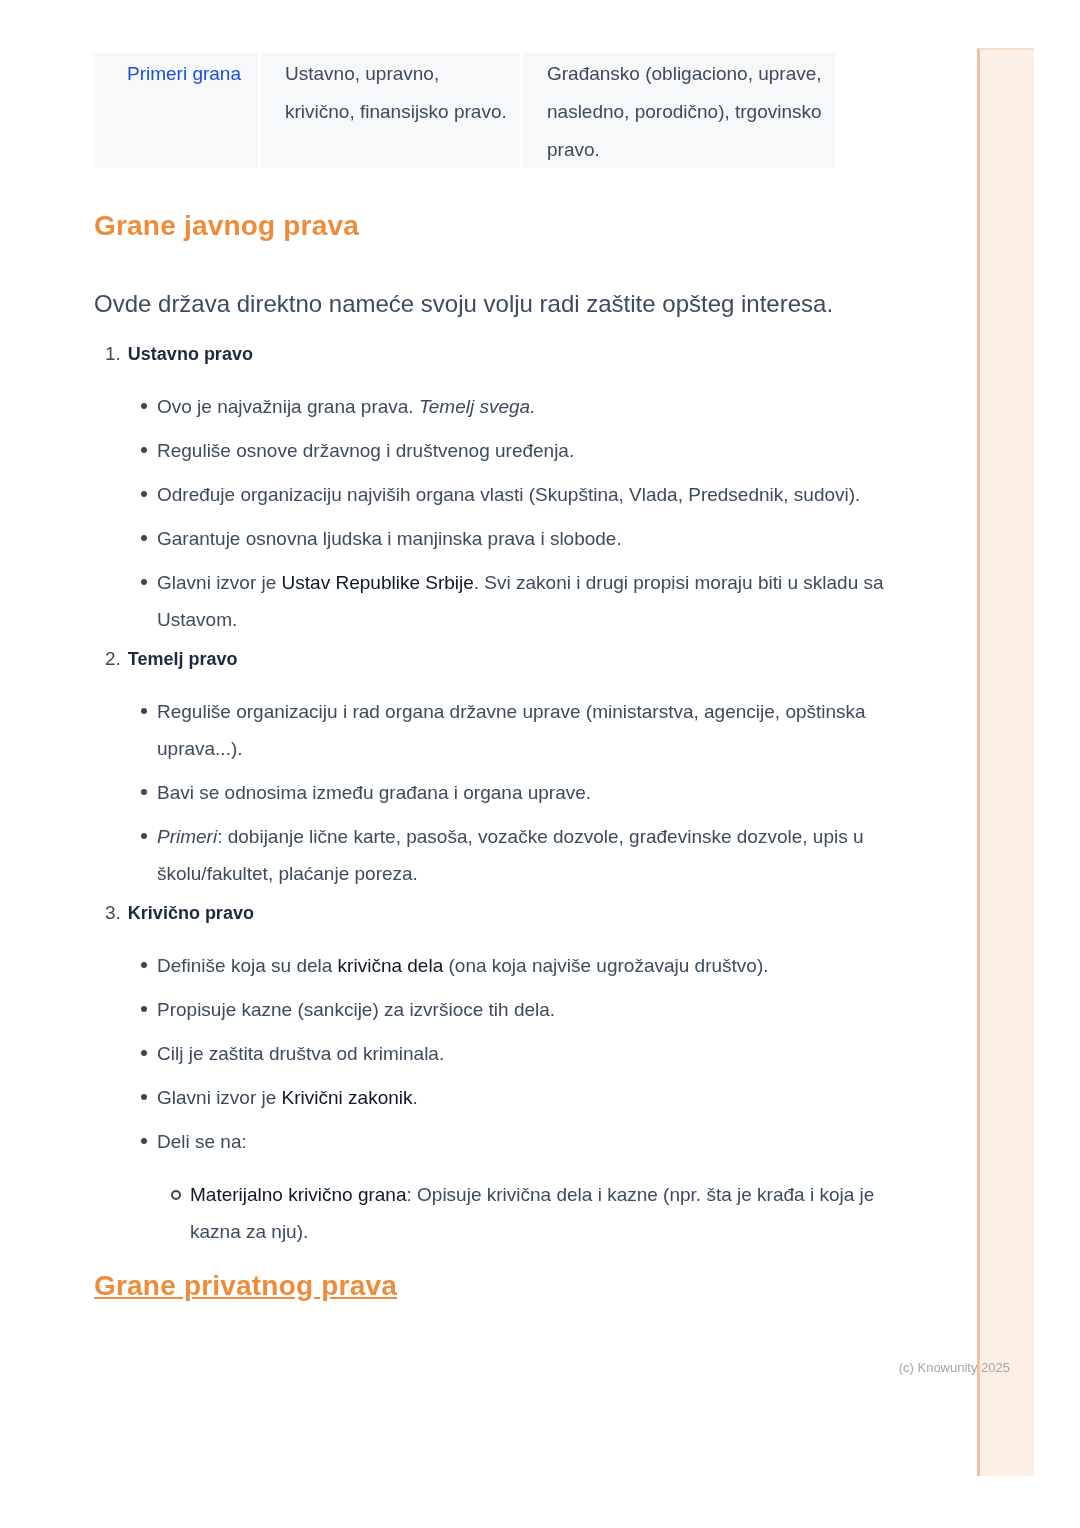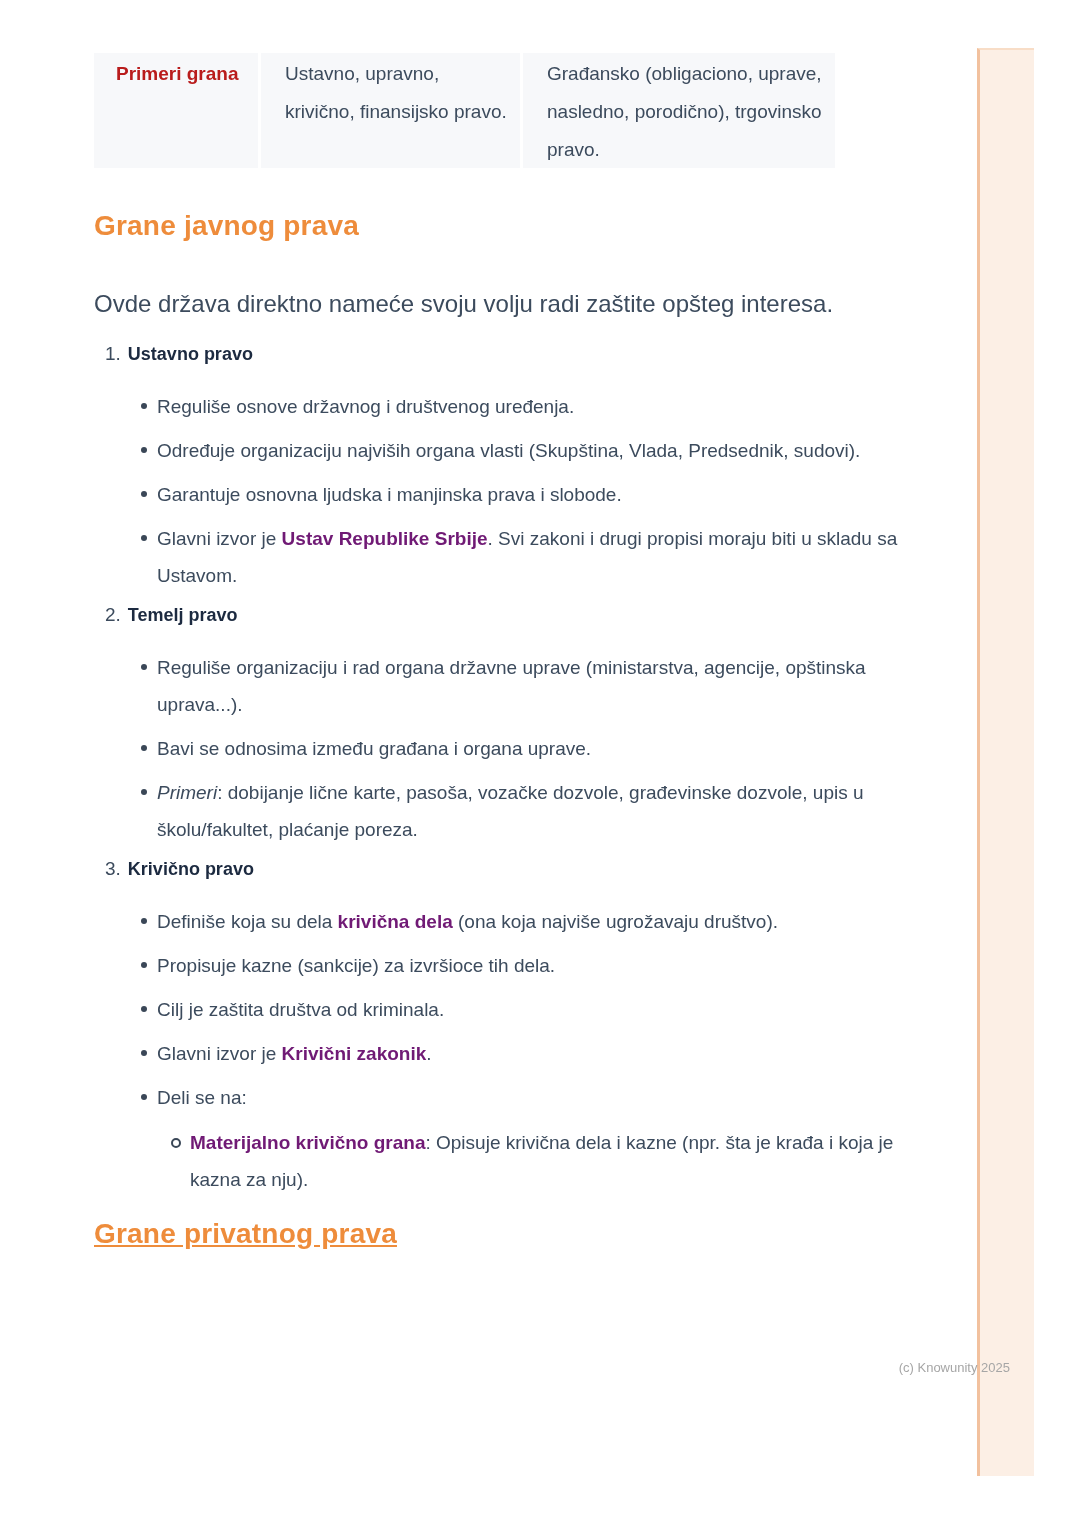--- a/index.html
+++ b/index.html
@@ -39,22 +39,23 @@
   .tbl .cell {
     background:#f7f8fa;
     border-bottom:1px solid #eceef2;
     font-size:19px;
     line-height:38px;
     padding:2px 6px 0 24px;
     color:#3c4b5d;
   }
   .tbl .cell.label {
     padding-left:22px;
-    font-weight:bold;
-    color:#b91c1c;
+    font-weight:normal;
+    color:#1d4ed8;
+    text-align:center;
   }
   h2 {
     font-size:28px;
     font-weight:bold;
     color:#ee8c3b;
     margin-top:42px;
     letter-spacing:0.2px;
   }
   .intro {
     font-size:24px;
@@ -79,32 +80,32 @@
     margin-bottom:7px;
   }
   .li::before {
     content:"";
     position:absolute;
     left:47px; top:15px;
     width:6px; height:6px;
     border-radius:50%;
     background:#3a4757;
   }
-  .li.has-subs { margin-bottom:8px; }
+  .li.has-subs { margin-bottom:16px; }
   .sub {
     padding-left:96px;
     margin-bottom:9px;
   }
   .sub::before {
     left:77px; top:14px;
     width:6px; height:6px;
     background:transparent;
     border:2px solid #3a4757;
   }
-  b { font-weight:bold; color:#701a75; }
+  b { font-weight:normal; color:#0f172a; }
   i { font-style:italic; }
   .watermark {
     position:absolute;
     right:70px; top:1360px;
     font-size:13px;
     color:#a6a6a6;
     z-index:2;
   }
   h2.private { margin-top:20px;text-decoration:underline; }
 </style>
@@ -122,20 +123,21 @@
       <div class="cell">Ustavno, upravno, krivično, finansijsko pravo.</div>
       <div class="cell">Građansko (obligaciono, uprave, nasledno, porodično), trgovinsko pravo.</div>
     </div>
 
     <h2>Grane javnog prava</h2>
 
     <p class="intro">Ovde država direktno nameće svoju volju radi zaštite opšteg interesa.</p>
 
     <div class="num-item">
       <div class="num-title"><span class="num">1.</span><span class="ttl">Ustavno pravo</span></div>
+      <div class="li"><span>Ovo je najvažnija grana prava. </span><i>Temelj svega.</i></div>
       <div class="li">Reguliše osnove državnog i društvenog uređenja.</div>
       <div class="li">Određuje organizaciju najviših organa vlasti (Skupština, Vlada, Predsednik, sudovi).</div>
       <div class="li">Garantuje osnovna ljudska i manjinska prava i slobode.</div>
       <div class="li"><span>Glavni izvor je </span><b>Ustav Republike Srbije</b><span>. Svi zakoni i drugi propisi moraju biti u skladu sa Ustavom.</span></div>
     </div>
 
     <div class="num-item">
       <div class="num-title"><span class="num">2.</span><span class="ttl">Temelj pravo</span></div>
       <div class="li">Reguliše organizaciju i rad organa državne uprave (ministarstva, agencije, opštinska uprava...).</div>
       <div class="li">Bavi se odnosima između građana i organa uprave.</div>

